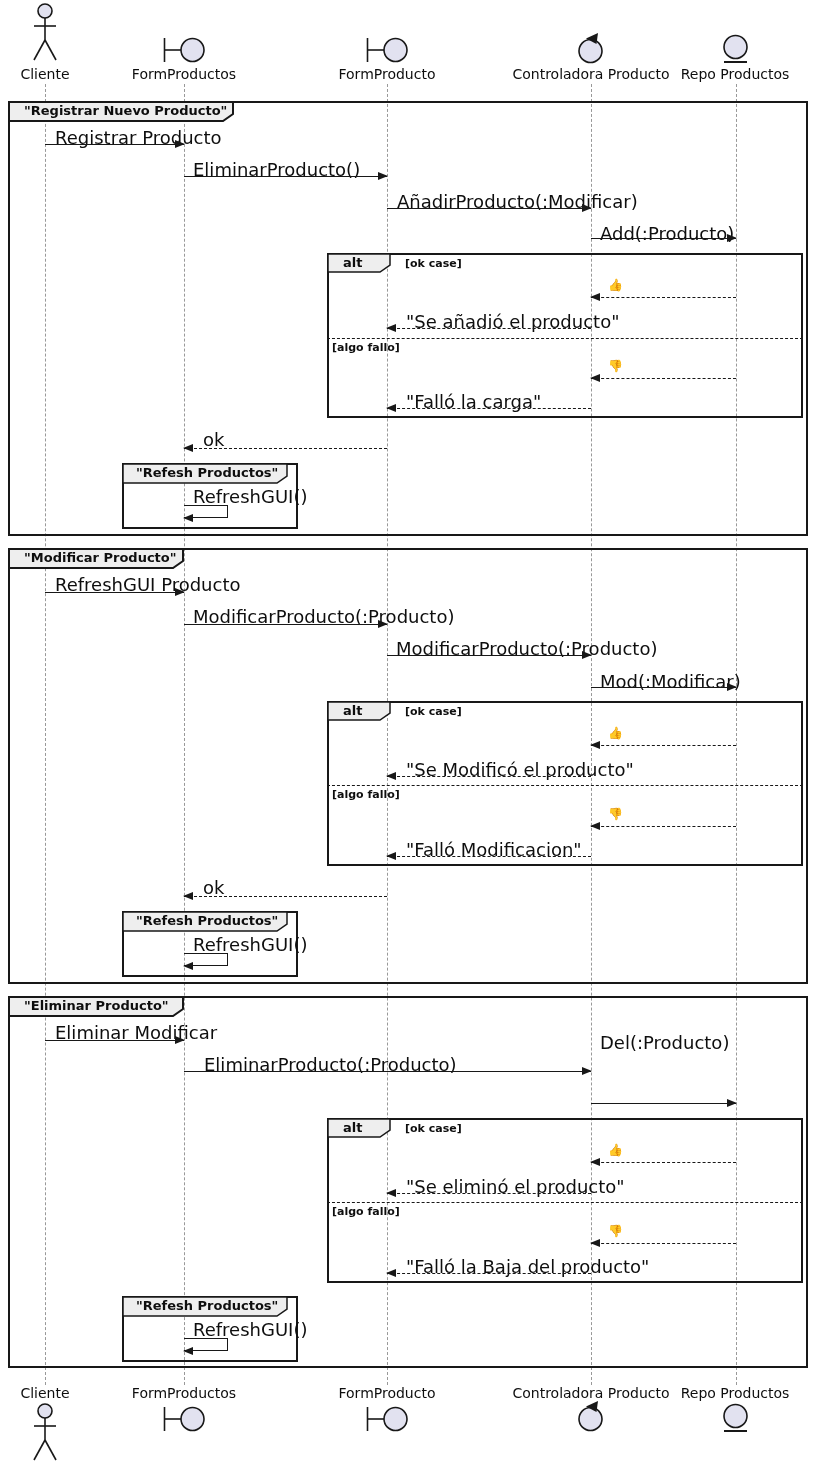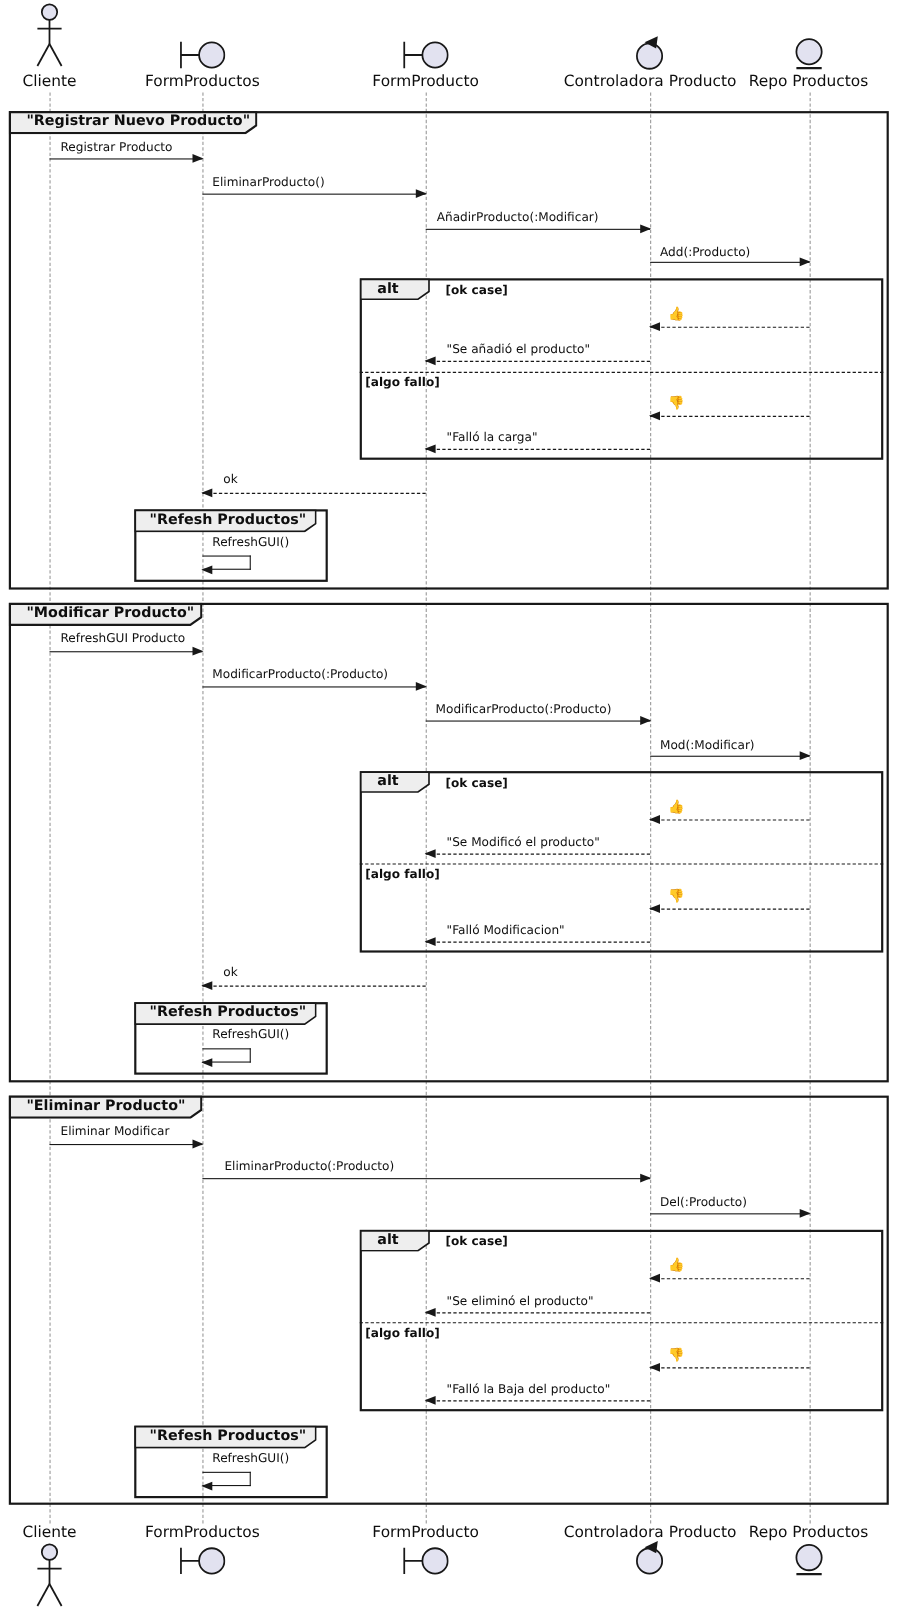--- a/index.html
+++ b/index.html
@@ -11,21 +11,21 @@
 
   .p-label { position: absolute; transform: translateX(-50%); font-size: 14px; white-space: nowrap; }
   .p-icon { position: absolute; }
   .p-icon svg { display: block; }
 
   .frame { position: absolute; border: 2px solid var(--line, #181818); }
   .tab { position: absolute; }
   .tab svg { display: block; position: absolute; left: 0; top: 0; }
   .tab .tab-text { position: absolute; left: 16px; top: 0; font-weight: bold; font-size: 13px; white-space: nowrap; }
 
-  .lbl { position: absolute; font-size: 11px; white-space: nowrap; }
+  .lbl { position: absolute; font-size: 18px; white-space: nowrap; }
   .guard { position: absolute; font-size: 11px; font-weight: bold; white-space: nowrap; }
   .emoji { position: absolute; font-size: 12px; line-height: 14px; }
 
   .msg { position: absolute; height: 0; border-top: 1px solid var(--line, #181818); }
   .msg.ret { border-top-style: dashed; }
   .ah-r { position: absolute; right: -1px; top: -5px; width: 0; height: 0;
           border-left: 10px solid var(--line, #181818);
           border-top: 4.5px solid transparent; border-bottom: 4.5px solid transparent; }
   .ah-l { position: absolute; left: -1px; top: -5px; width: 0; height: 0;
           border-right: 10px solid var(--line, #181818);
@@ -260,21 +260,21 @@
   <div class="lbl" style="left:55px; top:1022px">Eliminar Modificar</div>
   <div class="msg" style="left:45px; top:1040px; width:139px">
       <span class="ah-r"></span>
     </div>
 
   <div class="lbl" style="left:204px; top:1054px">EliminarProducto(:Producto)</div>
   <div class="msg" style="left:184px; top:1071px; width:407px">
       <span class="ah-r"></span>
     </div>
 
-  <div class="lbl" style="left:600px; top:1086px">Del(:Producto)</div>
+  <div class="lbl" style="left:600px; top:1032px">Del(:Producto)</div>
   <div class="msg" style="left:591px; top:1103px; width:145px">
       <span class="ah-r"></span>
     </div>
 
   <div class="frame" style="left:327px; top:1118px; width:476px; height:165px"></div>
   <div class="tab" style="left:327px; top:1118px; width:64px; height:20px">
     <svg width="64" height="20" viewBox="0 0 64 20">
         <polygon points="1,1 63,1 63,12 53,19 1,19" style="fill:var(--frame-header-fill);stroke:var(--line);stroke-width:1.5"></polygon>
       </svg>
     <span class="tab-text" style="line-height:19px">alt</span>

